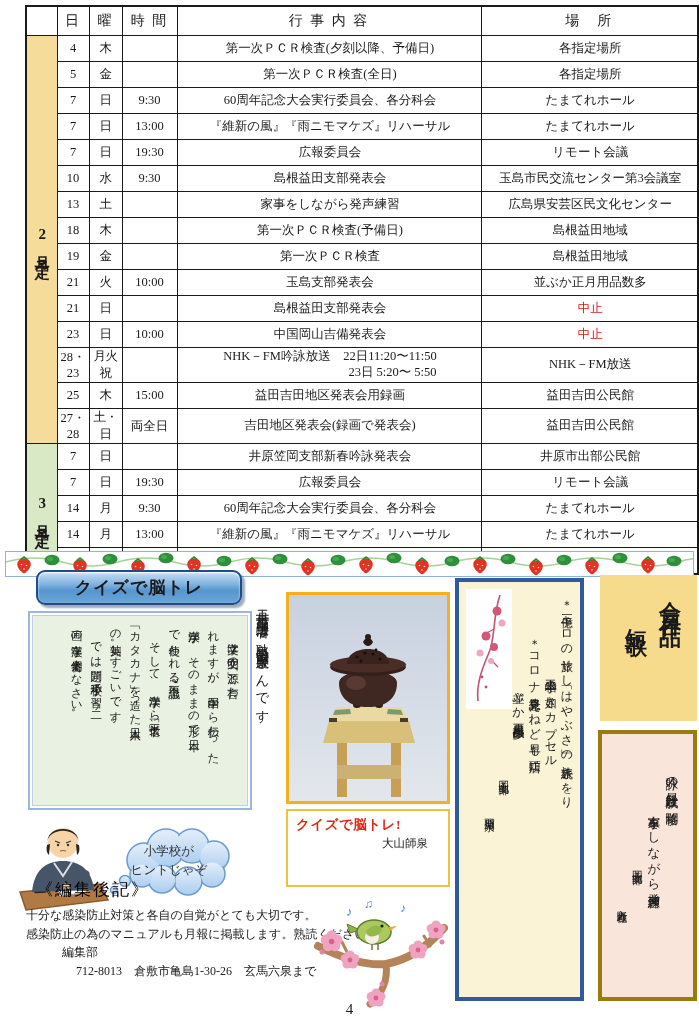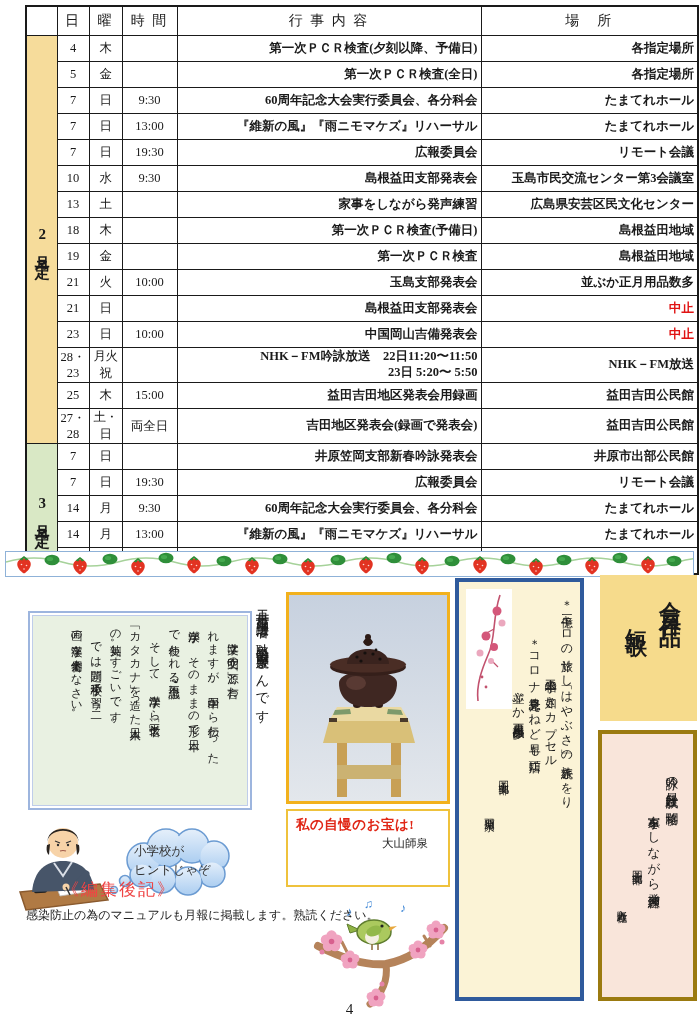--- a/index.html
+++ b/index.html
@@ -7,21 +7,21 @@
         font-family:"Liberation Serif","DejaVu Serif",serif;color:#1a1a1a;}
 
   
   #schedule{position:absolute;left:25px;top:5px;width:672px;border-collapse:collapse;
             table-layout:fixed;border:2px solid #1a1a1a;}
   #schedule th,#schedule td{border:1px solid #1a1a1a;overflow:hidden;}
   #schedule thead th{height:26px;font-weight:normal;font-size:14px;text-align:center;letter-spacing:2px;}
   #schedule td{height:25px;font-size:12.5px;padding:0 3px;}
   .col-day,.col-wd,.col-time{text-align:center;}
   .col-wd{letter-spacing:-0.5px;}
-  .col-event,.col-place{text-align:right;padding-left:5px !important;white-space:pre-line;line-height:1.25;font-weight:bold;}
+  .col-event,.col-place{text-align:center;padding-left:5px !important;white-space:pre-line;line-height:1.25;}
   .cancel{color:#e01414;margin-top:10px;}
   tr.row-tall td{height:42px;}
   tr.sec-start td{border-top:2px solid #1a1a1a;}
   .month-cell{text-align:center;vertical-align:middle;}
   .month-label{writing-mode:vertical-rl;text-orientation:upright;font-weight:bold;
                font-size:15px;letter-spacing:3px;margin:0 auto;}
 
   
   #garland{position:absolute;left:5px;top:551px;width:689px;height:26px;background:#fff;
            border:1px solid #8fb2d8;box-sizing:border-box;}
@@ -36,38 +36,38 @@
   #quiz-box{position:absolute;left:28px;top:611px;width:224px;height:199px;background:#e9f1e2;
       border:2px solid #9db5de;box-sizing:border-box;
       box-shadow:inset 0 0 0 2px #ffffff, inset 0 0 0 3px #bfcdea;}
   #quiz-vtext{position:absolute;left:8px;top:9px;right:8px;bottom:8px;
       writing-mode:vertical-rl;font-size:11.5px;line-height:1.7;letter-spacing:0.5px;}
   .vcol{white-space:pre;}
 
   
   #writer{position:absolute;left:16px;top:816px;width:100px;height:96px;}
   #bubble{position:absolute;left:106px;top:818px;width:134px;height:84px;}
-  #bubble-text{position:absolute;left:28px;top:24px;width:90px;
+  #bubble-text{position:absolute;left:18px;top:24px;width:90px;text-align:center;
       font-size:12.5px;line-height:1.5;color:#333;}
   #bubble-text span{display:block;}
 
   
   #gallery-caption{position:absolute;left:253px;top:598px;height:300px;
       writing-mode:vertical-rl;font-size:13.5px;letter-spacing:2px;}
   #photo-frame{position:absolute;left:286px;top:592px;width:164px;height:212px;
       border:3px solid #f2b11d;box-sizing:border-box;}
   #treasure{position:absolute;left:286px;top:809px;width:164px;height:78px;border:2px solid #efc23c;
       box-sizing:border-box;background:#fff;padding:5px 8px;}
   #treasure-title{font-size:13.5px;font-weight:bold;color:#e02616;letter-spacing:0.5px;}
   #treasure-body{font-size:11.5px;margin-top:4px;}
   #treasure-author{font-size:11.5px;text-align:right;padding-right:12px;margin-top:2px;}
 
   
   #editorial{position:absolute;left:26px;top:878px;width:420px;}
-  #edit-title{font-size:17px;letter-spacing:2px;margin-left:36px;color:#ef4444;}
+  #edit-title{font-size:17px;letter-spacing:2px;margin-left:10px;color:#000000;}
   #edit-lines{margin-top:5px;font-size:12px;line-height:1.55;color:#222;}
   #edit-footer{font-size:12px;line-height:1.6;color:#222;}
   #edit-footer .pline:nth-child(1){margin-left:36px;}
   #edit-footer .pline:nth-child(2){margin-left:50px;}
   #edit-footer .pline:nth-child(3){margin-left:88px;}
 
   #bird{position:absolute;left:312px;top:900px;width:138px;height:110px;}
   #page-number{position:absolute;left:0;right:0;bottom:6px;text-align:center;font-size:15px;}
 
   
@@ -305,20 +305,23 @@
         <use href="#lfw" x="502" y="7"></use>
       <use href="#sbw" x="530" y="14"></use>
         <use href="#lfw" x="558" y="8"></use>
       <use href="#sbw" x="586" y="13"></use>
         <use href="#lfw" x="614" y="6"></use>
       <use href="#sbw" x="642" y="12"></use>
         <use href="#lfw" x="668" y="9"></use>
     </svg>
   </div>
 
+  <div id="quiz-button">
+    <span>クイズで脳トレ</span>
+  </div>
   <div id="quiz-box">
     <div id="quiz-vtext">
         <div class="vcol">　文字は文明の「源」と言わ</div>
         <div class="vcol">れますが、中国から伝わった</div>
         <div class="vcol">漢字が、そのままの形で日本</div>
         <div class="vcol">で使われる不思議?。</div>
         <div class="vcol">　そして、漢字から「平仮名」、</div>
         <div class="vcol">「カタカナ」を造った日本人</div>
         <div class="vcol">の英知。すごいです。</div>
         <div class="vcol">　では問題、小学校で習う二</div>
@@ -416,30 +419,33 @@
       <circle cx="84" cy="59" r="1.6" fill="#15100e"></circle>
         <circle cx="91" cy="64" r="1.6" fill="#15100e"></circle>
       <circle cx="72" cy="66" r="1.6" fill="#15100e"></circle>
         <circle cx="87" cy="55" r="1.4" fill="#15100e"></circle>
       <path d="M74,47 Q79,38 84,47 Q82,51 79,51 Q76,51 74,47 Z" fill="#2c1a15"></path>
       <circle cx="79" cy="42" r="3" fill="#2c1a15"></circle>
     </svg>
   </div>
 
   <div id="treasure">
-    <div id="treasure-title">私の自慢のお宝は!</div>
+    <div id="treasure-title">クイズで脳トレ!</div>
     <div id="treasure-author">大山師泉</div>
   </div>
 
   <div id="editorial">
     <div id="edit-title">《編集後記》</div>
     <div id="edit-lines">
+        <div class="pline">十分な感染防止対策と各自の自覚がとても大切です。</div>
         <div class="pline">感染防止の為のマニュアルも月報に掲載します。熟読ください。</div>
       </div>
     <div id="edit-footer">
+        <div class="pline">編集部</div>
+        <div class="pline">712-8013　倉敷市亀島1-30-26　玄馬六泉まで</div>
       </div>
   </div>
 
   <div id="bird">
     <svg width="138" height="110" viewBox="0 0 138 110">
       <text x="34" y="16" font-size="13" fill="#3f87d6">♪</text>
       <text x="52" y="8" font-size="12" fill="#3f87d6">♫</text>
       <text x="88" y="12" font-size="12" fill="#3f87d6">♪</text>
       <path d="M6,46 C34,60 56,66 74,64 C96,60 116,46 132,28" stroke="#b5835a" stroke-width="8" fill="none" stroke-linecap="round"></path>
       <path d="M74,64 C76,80 70,94 58,104" stroke="#b5835a" stroke-width="7" fill="none" stroke-linecap="round"></path>

